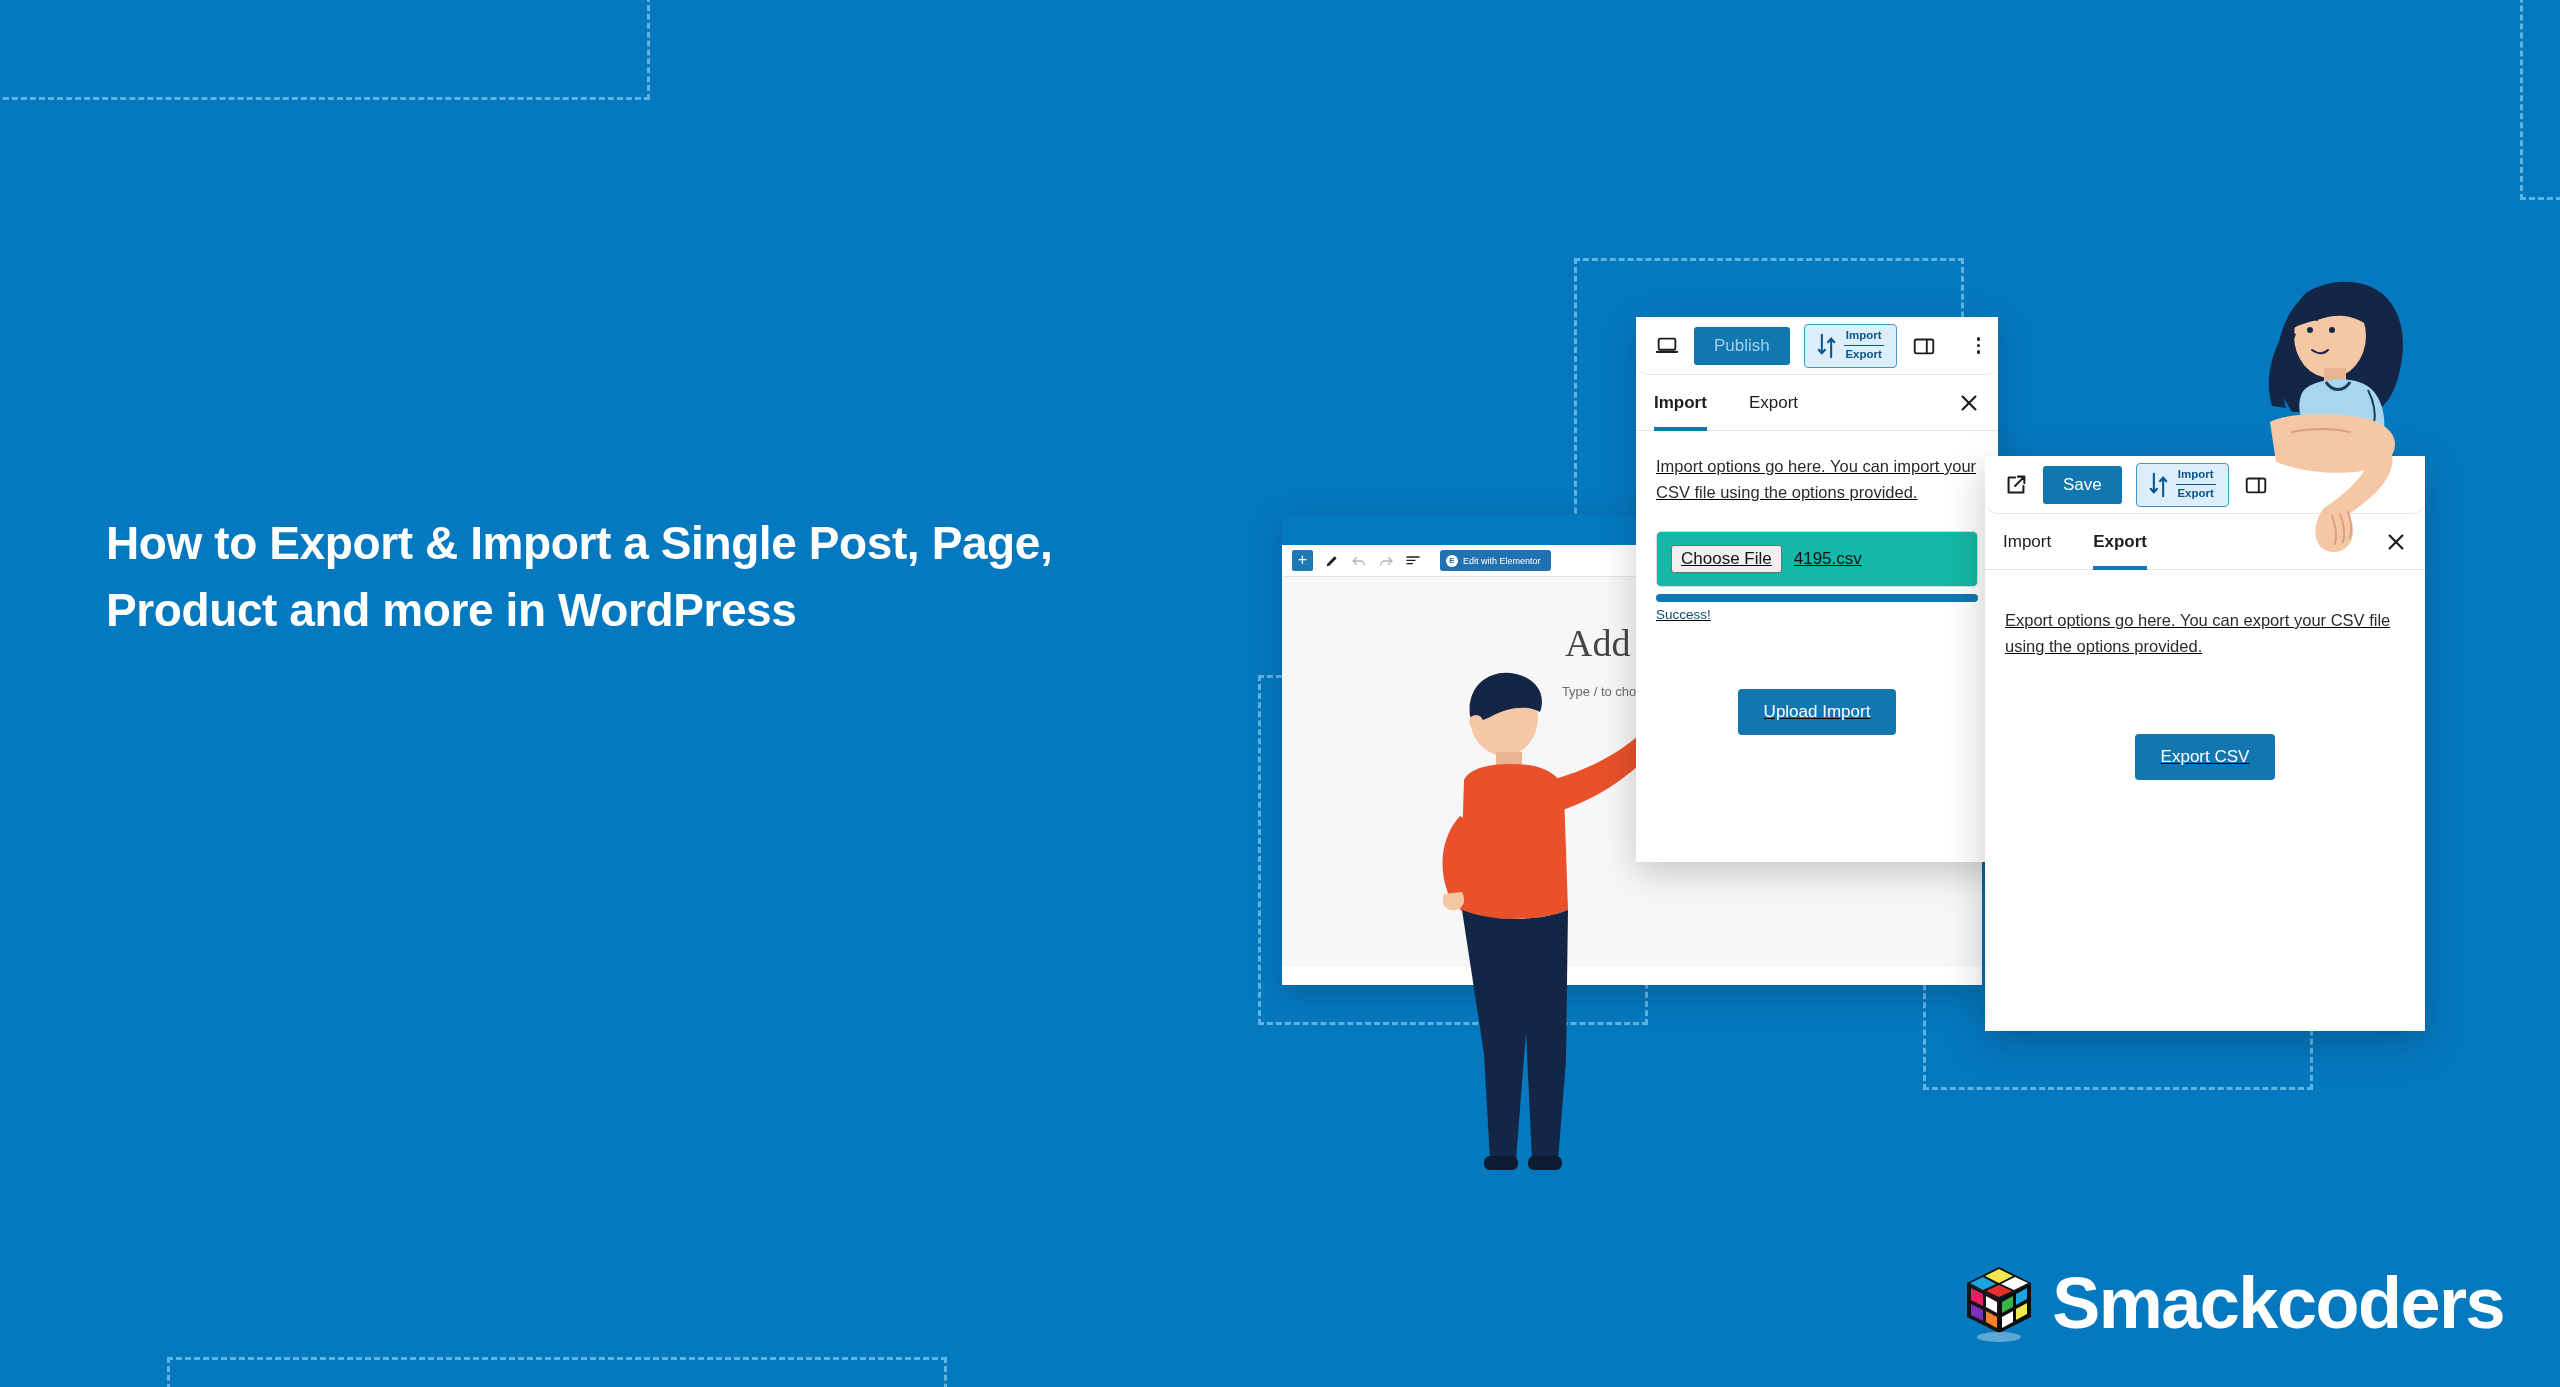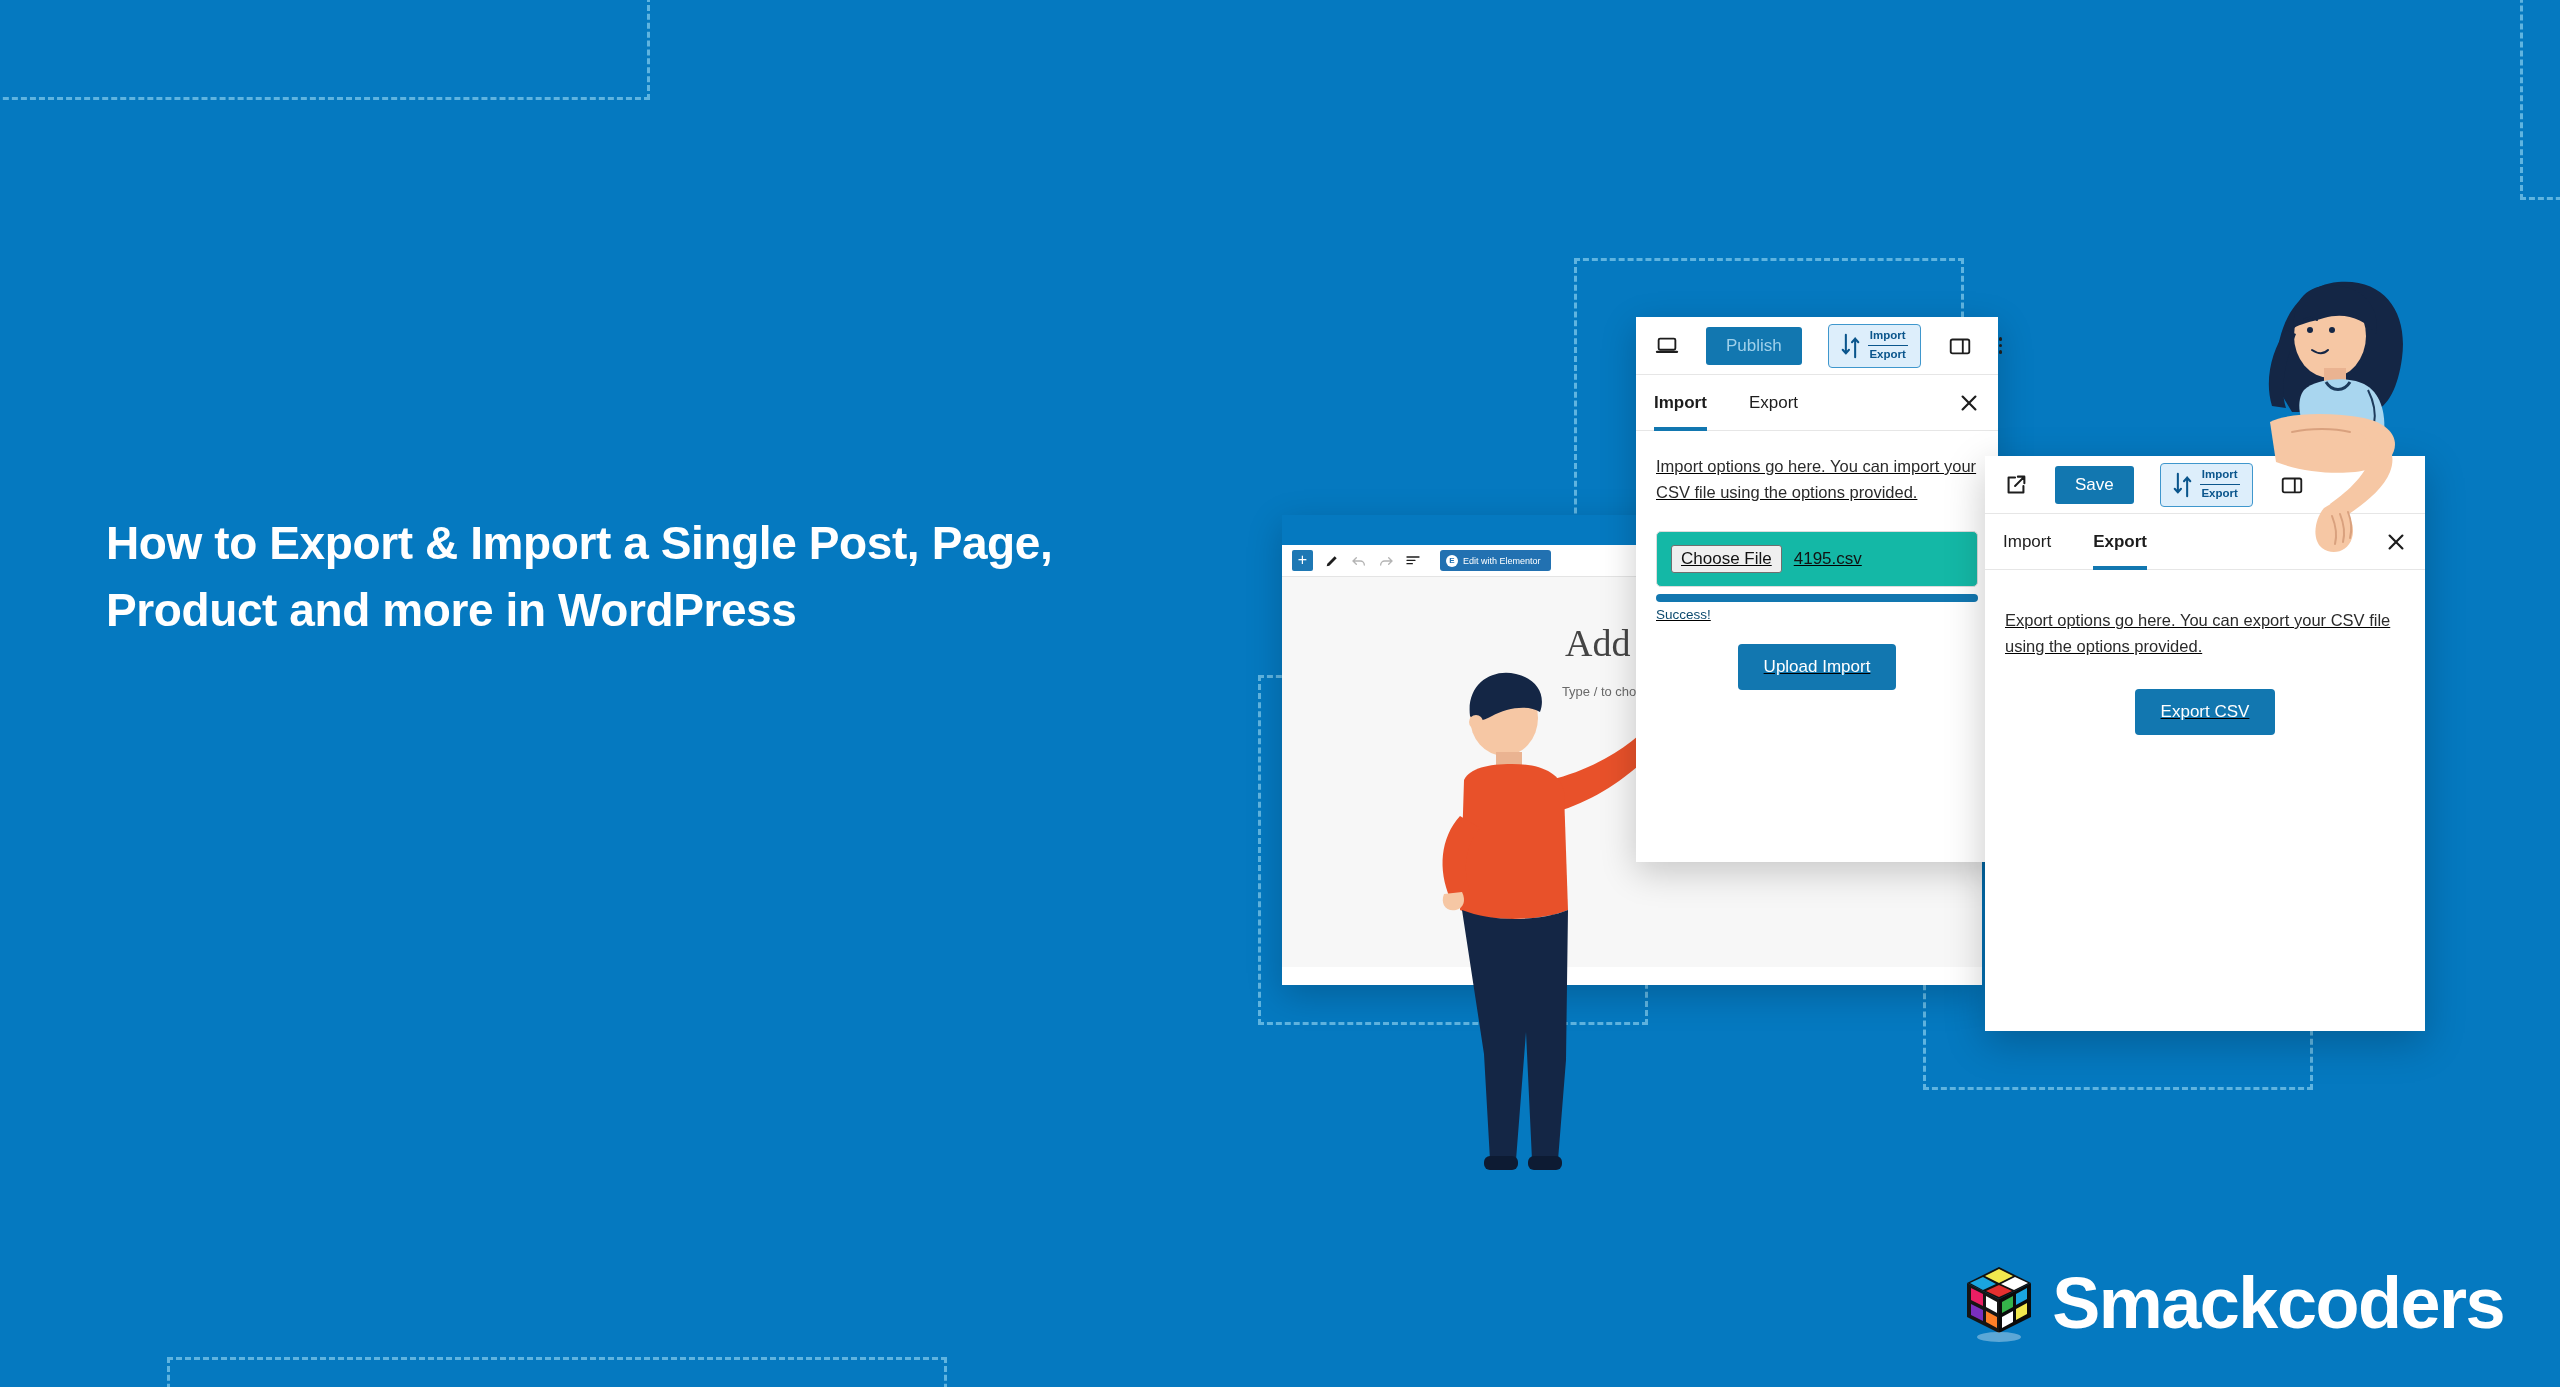--- a/index.html
+++ b/index.html
@@ -138,25 +138,26 @@
     text-align: center;
     font-size: 13px;
     color: #6a6a6a;
     margin-top: 19px;
   }
 
   
   .wp-toolbar {
     display: flex;
     align-items: center;
-    gap: 26px;
+    gap: 14px;
     padding: 0 18px;
     height: 58px;
     background: #ffffff;
     border-bottom: 1px solid #e6e6e6;
+    border-radius: 13px;
   }
   .tb-icon { width: 26px; height: 26px; flex: none; }
   .btn-primary {
     background: #1277b0;
     border: none;
     border-radius: 3px;
     height: 38px;
     padding: 0 20px;
     font-size: 17px;
     font-family: "Liberation Sans", sans-serif;
@@ -264,20 +265,21 @@
   .cta {
     background: #1277b0;
     color: #ffffff;
     border: none;
     border-radius: 4px;
     height: 46px;
     padding: 0 26px;
     font-size: 17px;
     font-family: "Liberation Sans", sans-serif;
     cursor: pointer;
+    margin-top: 45px;
   }
 
   
   .import-panel {
     left: 1636px;
     top: 317px;
     width: 362px;
     height: 545px;
     box-shadow: 0 10px 34px rgba(0,0,0,.20);
   }

